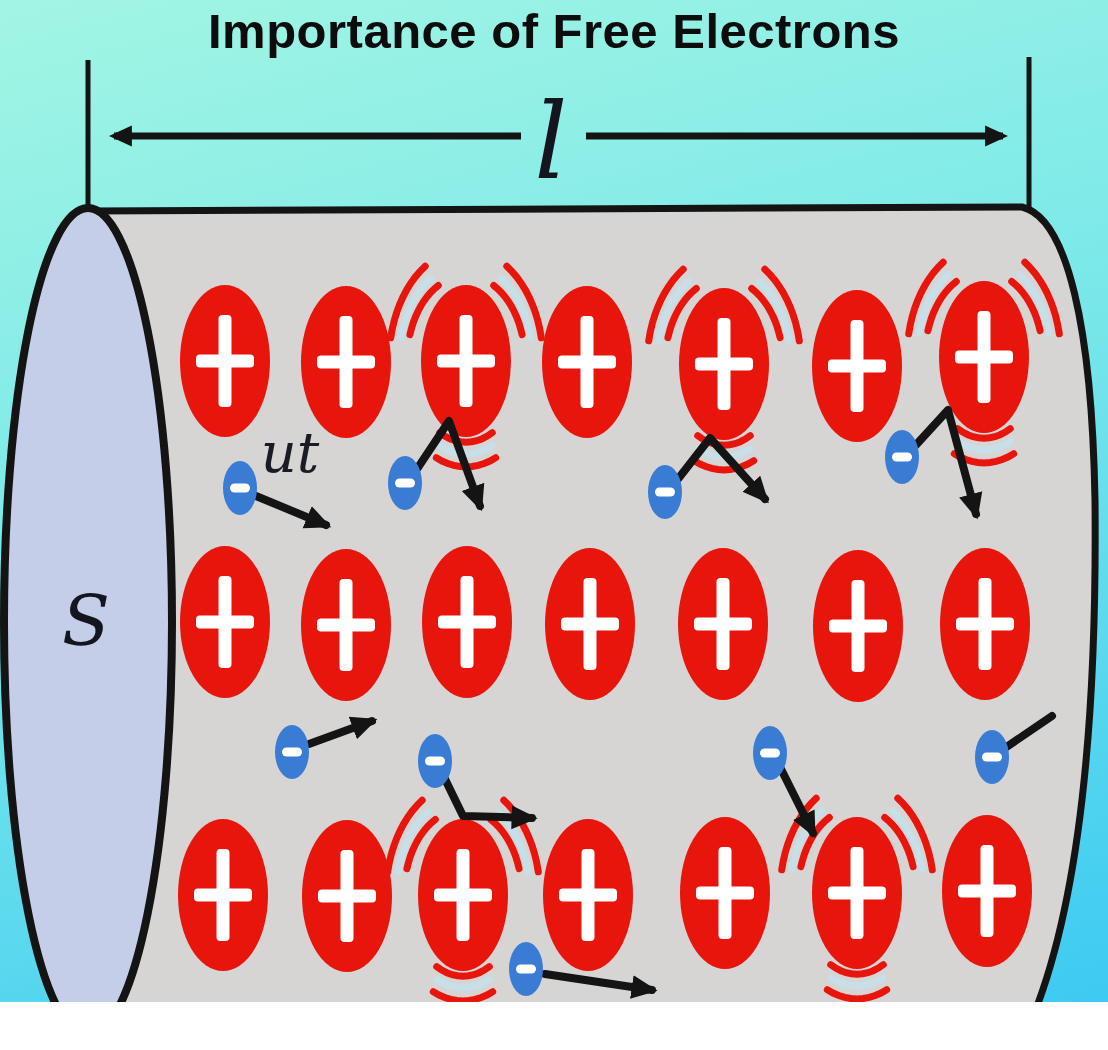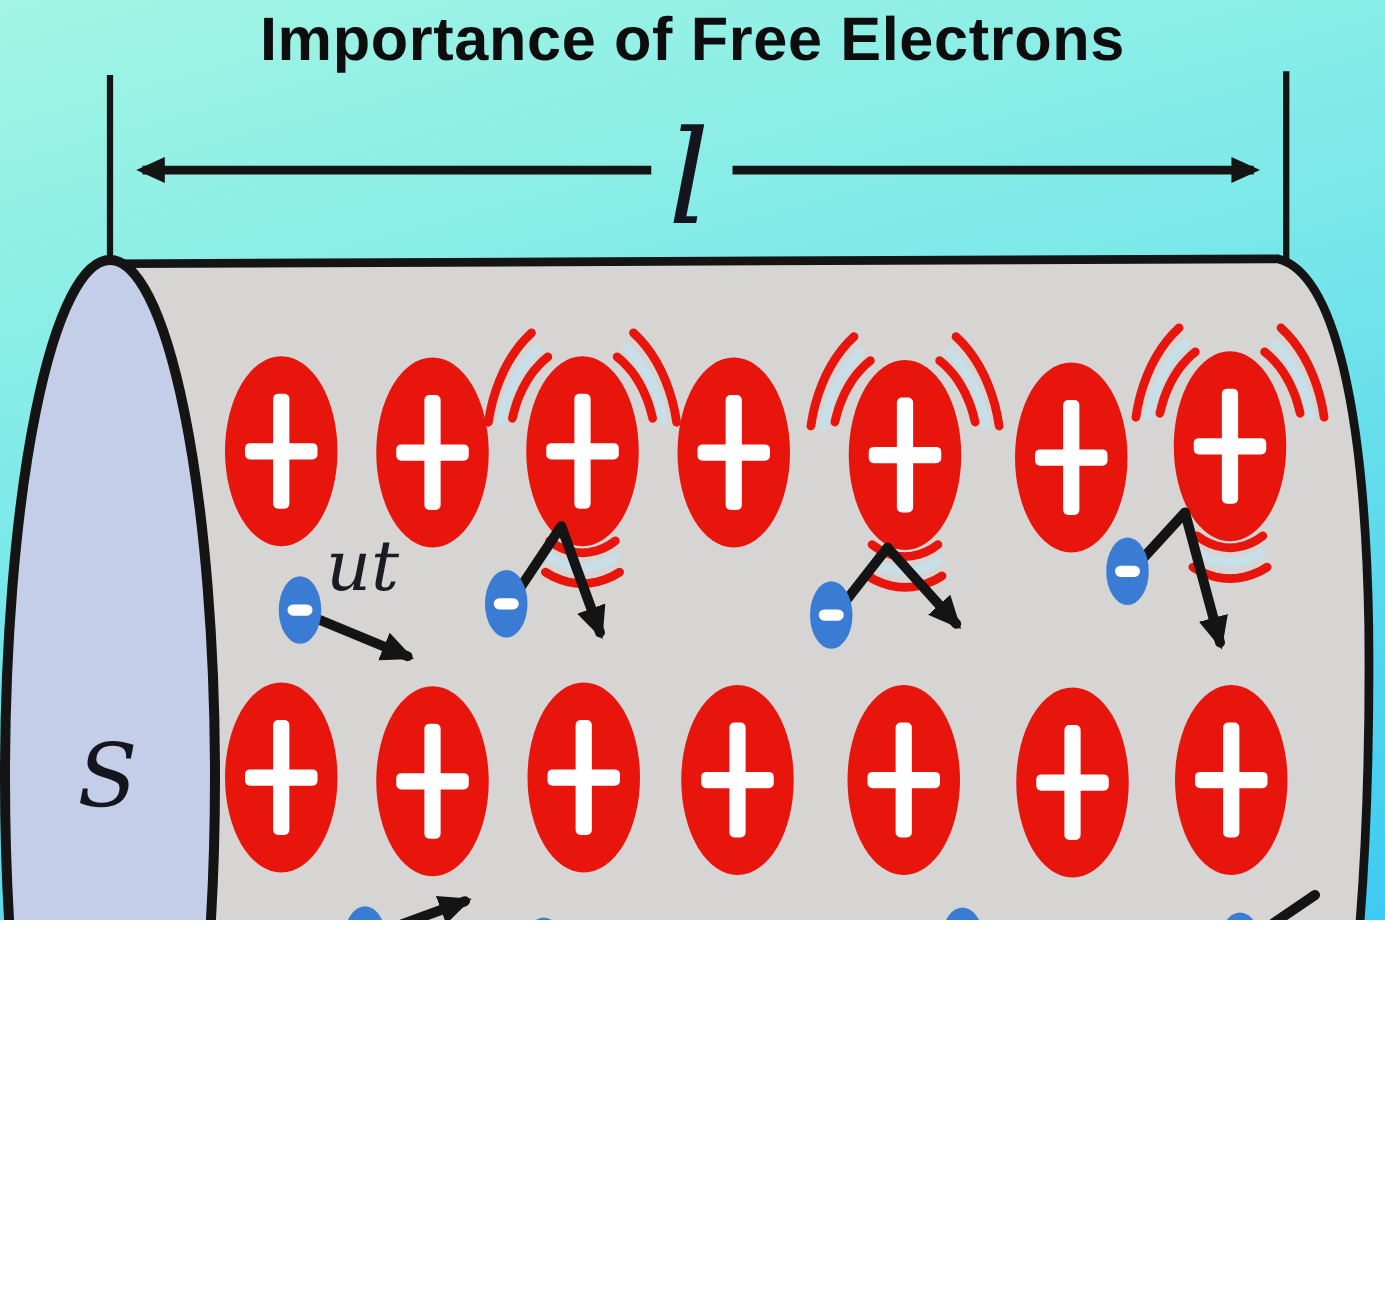--- a/index.html
+++ b/index.html
@@ -1,18 +1,18 @@
 <!DOCTYPE html>
 <html><head>
 <meta charset="utf-8">
 <style>
   html,body{margin:0;padding:0;}
   .stage{
     position:relative;
-    width:1108px;height:736px;
+    width:1108px;height:1002px;
     background:linear-gradient(165deg,#a2f5e3 0%,#7ce9e9 42%,#3dcaf2 100%);
     overflow:hidden;
     font-family:"Liberation Sans",sans-serif;
   }
   svg{position:absolute;inset:0;display:block;}
   .title-text{
     font-family:"Liberation Sans",sans-serif;
     font-weight:bold;
     font-size:49px;
     letter-spacing:.5px;

